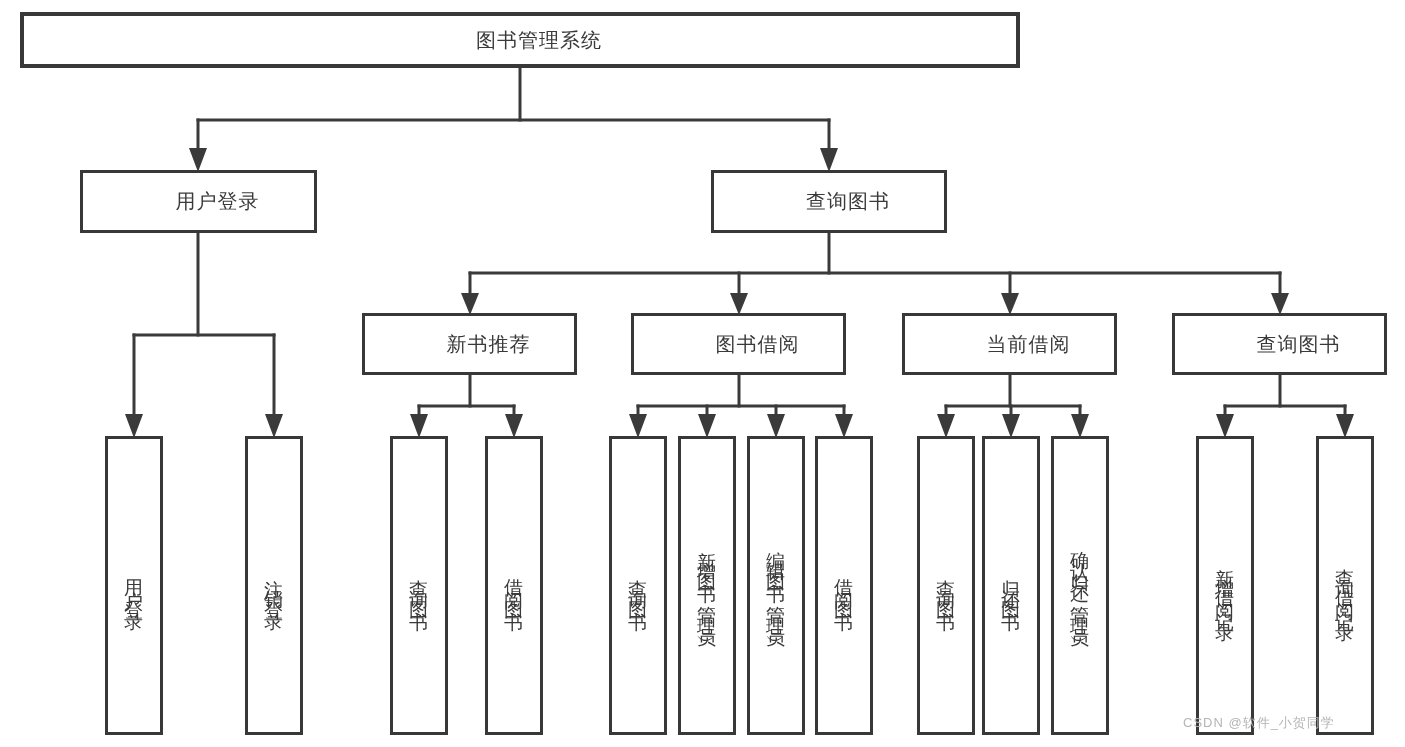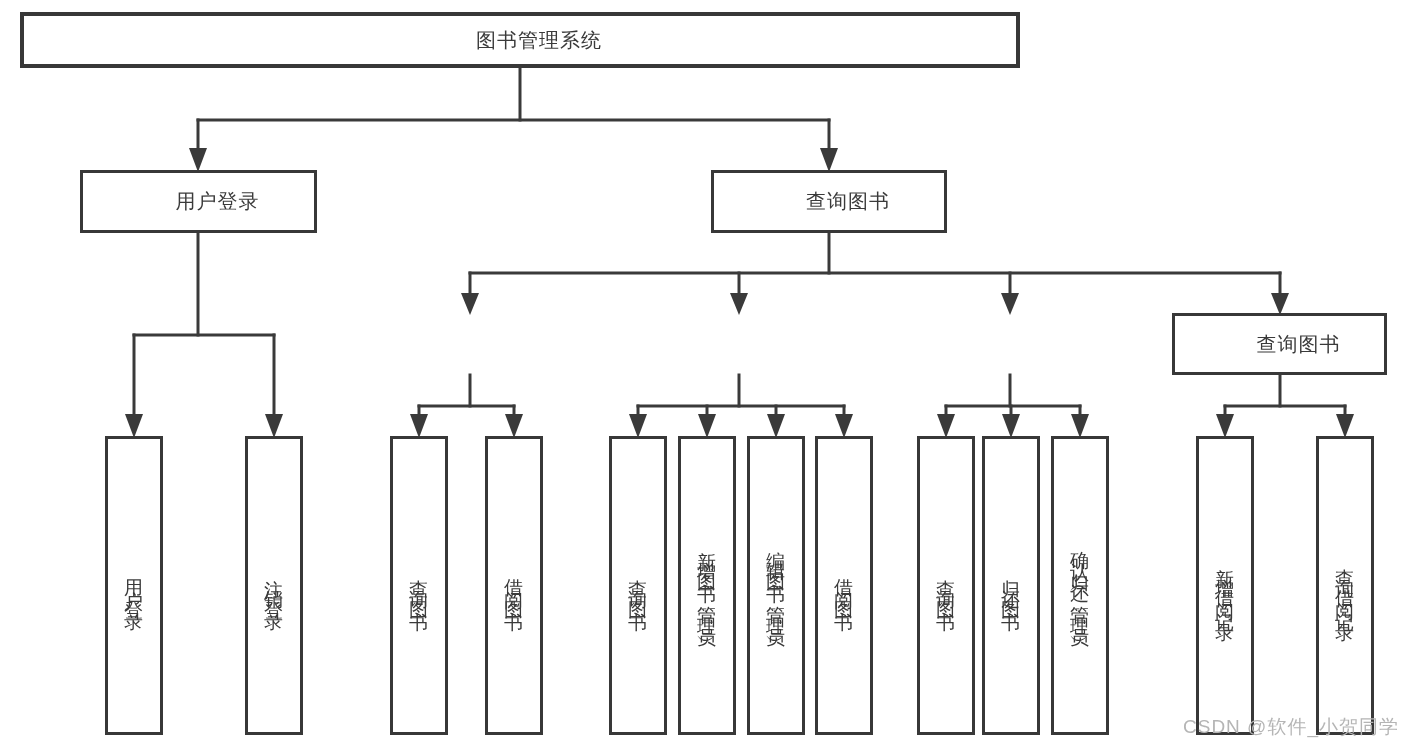--- a/index.html
+++ b/index.html
@@ -46,21 +46,21 @@
     writing-mode:vertical-rl;
     text-orientation:mixed;
     font-size:19px;
     letter-spacing:11px;
     line-height:1;
     white-space:nowrap;
   }
   #watermark{
     position:absolute;
     left:1183px;top:714px;
-    font-size:19px;
+    font-size:13px;
     color:var(--watermark);
     letter-spacing:1px;
     z-index:6;
     white-space:nowrap;
   }
 </style>
 </head>
 <body>
 
 <div id="stage">
@@ -139,20 +139,23 @@
       <path class="c-line" d="M1345 406 V416"></path>
       <polygon class="c-arrow" points="1336,414 1354,414 1345,438"></polygon>
     </g>
   </svg>
 
   <div class="hbox root" style="left:20px;top:12px;width:1000px;height:56px">图书管理系统</div>
 
   <div class="hbox" style="left:80px;top:170px;width:237px;height:63px">用户登录</div>
   <div class="hbox" style="left:711px;top:170px;width:236px;height:63px">查询图书</div>
 
+  <div class="hbox" style="left:362px;top:313px;width:215px;height:62px">新书推荐</div>
+  <div class="hbox" style="left:631px;top:313px;width:215px;height:62px">图书借阅</div>
+  <div class="hbox" style="left:902px;top:313px;width:215px;height:62px">当前借阅</div>
   <div class="hbox" style="left:1172px;top:313px;width:215px;height:62px">查询图书</div>
 
   <div class="vbox" style="left:105px">
     <span class="vtext">用户登录</span>
   </div>
   <div class="vbox" style="left:245px">
     <span class="vtext">注销登录</span>
   </div>
 
   <div class="vbox" style="left:390px">

